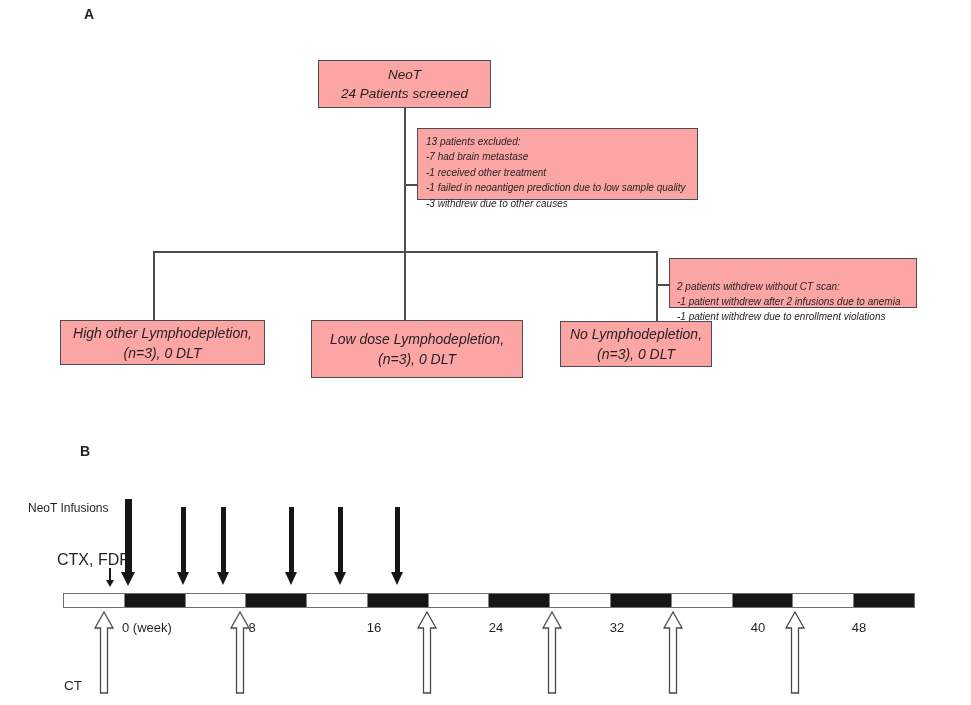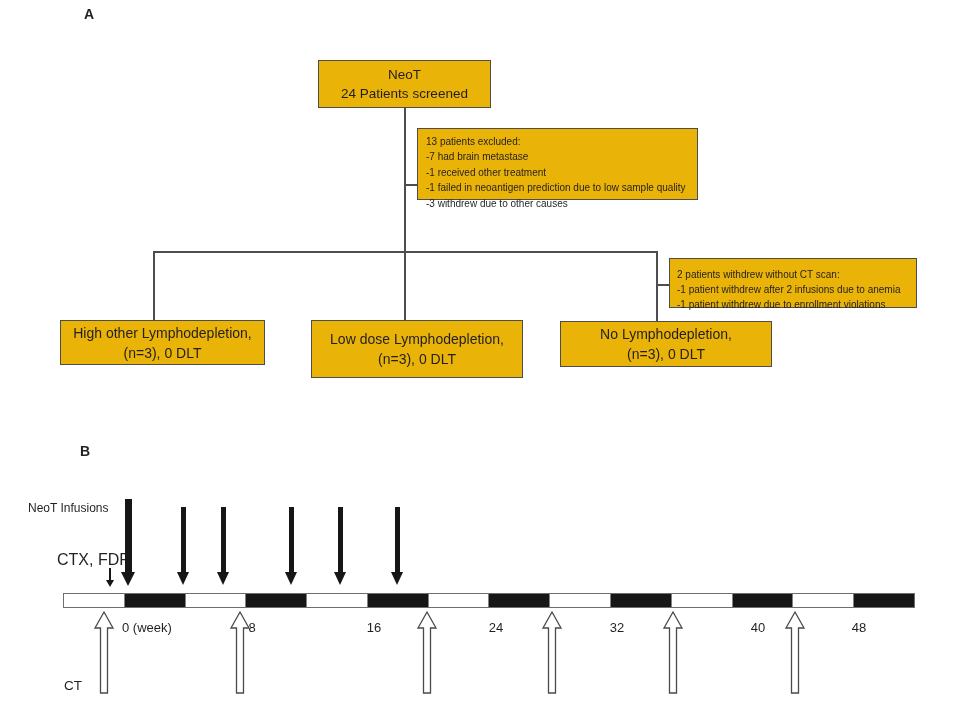--- a/index.html
+++ b/index.html
@@ -4,30 +4,30 @@
 <style>
   html,body{margin:0;padding:0;background:#fff;}
   #app{position:relative;width:971px;height:705px;background:#fff;
        font-family:"Liberation Sans",sans-serif;color:#231f20;overflow:hidden;}
 
   
   .panel-label{position:absolute;font-weight:bold;font-size:14px;white-space:nowrap;}
   #label-a{left:84px;top:6px;}
   #label-b{left:80px;top:443px;}
 
-  .fc-box{position:absolute;border:1.5px solid #4d4d4f;background:#eab308;box-sizing:border-box;}
+  .fc-box{position:absolute;border:1.5px solid #4d4d4f;background:#fca5a5;box-sizing:border-box;font-style:italic;}
   .fc-center{display:flex;flex-direction:column;justify-content:center;text-align:center;}
   .fc-box div{white-space:nowrap;}
 
   #box-screen{left:318px;top:60px;width:173px;height:48px;font-size:13.5px;line-height:19px;}
   #box-excl1{left:417px;top:128px;width:281px;height:72px;font-size:10px;line-height:15.4px;padding:5px 2px 0 8px;}
-  #box-excl2{left:669px;top:258px;width:248px;height:50px;font-size:10px;line-height:14.8px;padding:9px 2px 0 7px;}
+  #box-excl2{left:669px;top:258px;width:248px;height:50px;font-size:10px;line-height:14.8px;padding:21px 2px 0 7px;}
   #box-arm-high{left:60px;top:320px;width:205px;height:45px;font-size:14px;line-height:20px;}
   #box-arm-low{left:311px;top:320px;width:212px;height:58px;font-size:14px;line-height:20px;}
-  #box-arm-no{left:560px;top:321px;width:212px;height:46px;font-size:14px;line-height:20px;}
+  #box-arm-no{left:560px;top:321px;width:152px;height:46px;font-size:14px;line-height:20px;}
 
   .line{position:absolute;background:#4d4d4f;}
   #line-center{left:404px;top:108px;width:1.5px;height:212px;}
   #line-excl1{left:405px;top:184px;width:12px;height:1.5px;}
   #line-branch{left:153px;top:251px;width:504px;height:1.5px;}
   #line-left{left:153px;top:251px;width:1.5px;height:69px;}
   #line-right{left:656px;top:251px;width:1.5px;height:70px;}
   #line-excl2{left:657px;top:284px;width:12px;height:1.5px;}
 
   

